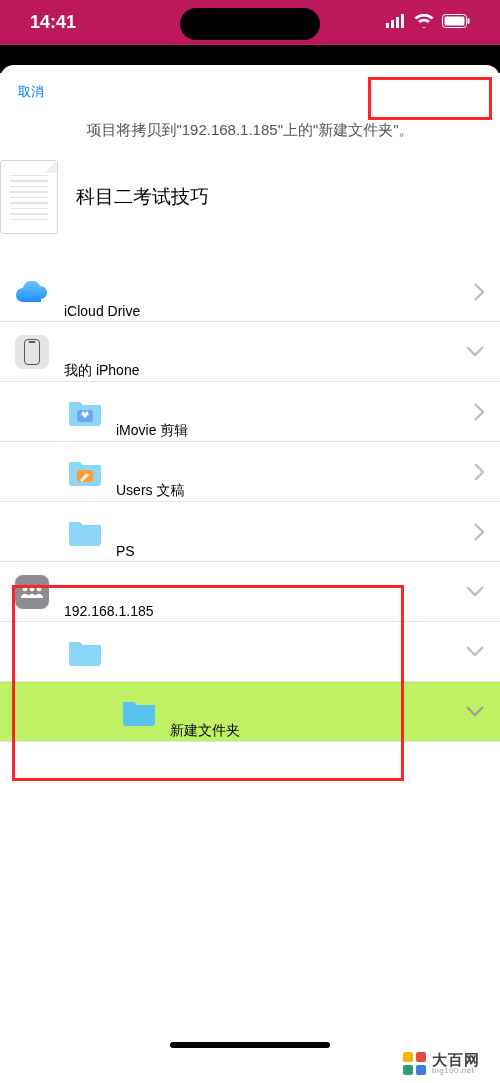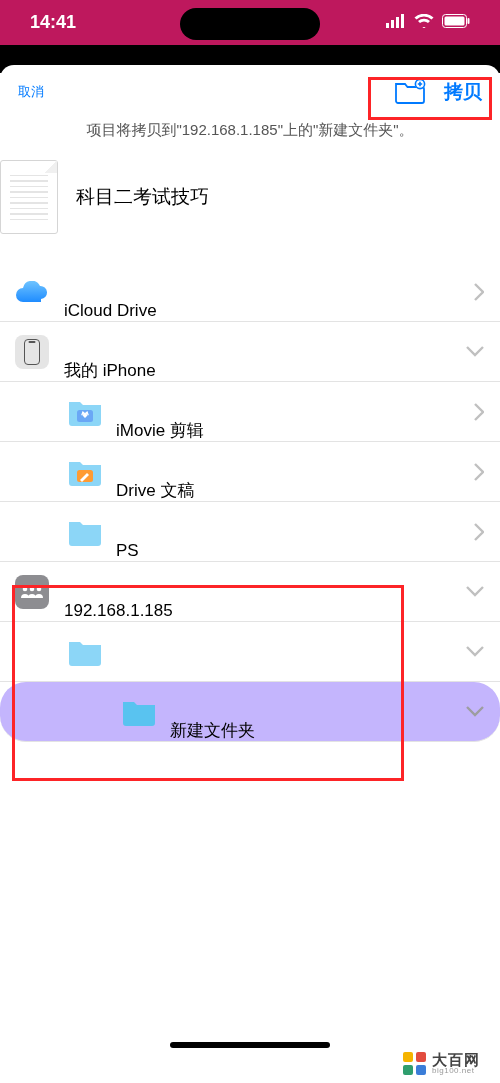--- a/index.html
+++ b/index.html
@@ -39,23 +39,23 @@
     .doc-icon::after { content:''; position:absolute; left:9px; right:9px; top:14px; bottom:12px;
        background: repeating-linear-gradient(to bottom, #e4e4e4 0 1.2px, transparent 1.2px 5.5px); }
     .doc-icon .fold { position:absolute; top:0; right:0; width:12px; height:12px;
        background: linear-gradient(135deg, transparent 50%, #f0f0f0 50%); }
     .file-name { font-size: 19px; color: #000; }
 
     .row {
       display: flex; align-items: center; height: 60px; padding: 0 16px 0 14px;
       border-bottom: 0.7px solid #e3e3e3;
     }
-    .row.selected { background: #c4b5fd; border-radius: 26px; }
+    .row.selected { background: #bef264; }
     .row .chev { margin-left: auto; color: #b9b9b9; }
-    .row .label { font-size: 17px; color: #000; margin-left: 14px; margin-top: 38px; }
+    .row .label { font-size: 14px; color: #000; margin-left: 14px; margin-top: 38px; }
     .icon-slot { width: 36px; height: 36px; display: flex; align-items: center; justify-content: center; }
 
     .indent-1 { padding-left: 68px; }
     .indent-2 { padding-left: 122px; }
 
     
     .icloud { width: 34px; height: 22px; }
     .phone-box { width: 34px; height: 34px; background: #e5e5e5; border-radius: 8px; display:flex; align-items:center; justify-content:center; }
     .phone-frame { width: 16px; height: 26px; border: 1.8px solid #555; border-radius: 4px; position: relative; }
     .phone-frame::before { content:''; position: absolute; top:1.3px; left:50%; transform: translateX(-50%); width:7px; height:2px; background:#555; border-radius:1px;}
@@ -108,31 +108,20 @@
         </svg>
     </span>
   </div>
 </div>
 <div class="notch"></div>
 <div class="backdrop"></div>
 
 <div class="sheet">
   <div class="header">
     <span class="cancel">取消</span>
-    <div class="hdr-right">
-      <span class="new-folder-icon">
-        <svg width="32" height="26" viewBox="0 0 32 26">
-            <path d="M2 5 h9 l2.5 3 H28 a2 2 0 0 1 2 2 v12 a2 2 0 0 1 -2 2 H4 a2 2 0 0 1 -2 -2 Z" fill="none" stroke="#007aff" stroke-width="1.8"></path>
-            <circle cx="26" cy="5" r="5" fill="#fff"></circle>
-            <circle cx="26" cy="5" r="4.6" fill="none" stroke="#007aff" stroke-width="1.6"></circle>
-            <path d="M26 2.8 v4.4 M23.8 5 h4.4" stroke="#007aff" stroke-width="1.6"></path>
-          </svg>
-      </span>
-      <span class="copy">拷贝</span>
-    </div>
   </div>
 
   <div class="subtitle">项目将拷贝到"192.168.1.185"上的"新建文件夹"。</div>
 
   <div class="file-preview">
     <div class="doc-icon">
         <div class="fold"></div>
       </div>
     <span class="file-name">科目二考试技巧</span>
   </div>
@@ -189,21 +178,21 @@
   </div>
 
   <div class="row indent-1">
     <span class="icon-slot folder">
       <svg viewBox="0 0 34 28">
           <path d="M1 4 h11 l3 3 h18 v18 a3 3 0 0 1 -3 3 H4 a3 3 0 0 1 -3 -3 Z" fill="#8cd6f7"></path>
           <rect x="9" y="12" width="16" height="12" rx="2.5" fill="#ff9b33"></rect>
           <path d="M12 22 l7-7 2 2 -7 7 z" fill="#fff"></path>
         </svg>
     </span>
-    <span class="label">Drive 文稿</span>
+    <span class="label">Users 文稿</span>
     <span class="chev">
         <svg width="10" height="18" viewBox="0 0 10 18">
           <path d="M1 1 l8 8 -8 8" fill="none" stroke="#c0c0c0" stroke-width="2.4"></path>
         </svg>
       </span>
   </div>
 
   <div class="row indent-1">
     <span class="icon-slot folder">
       <svg viewBox="0 0 34 28">

